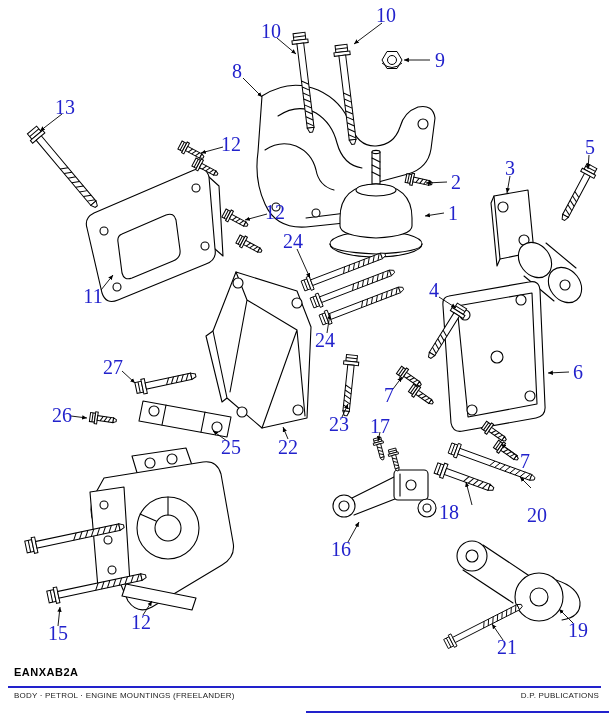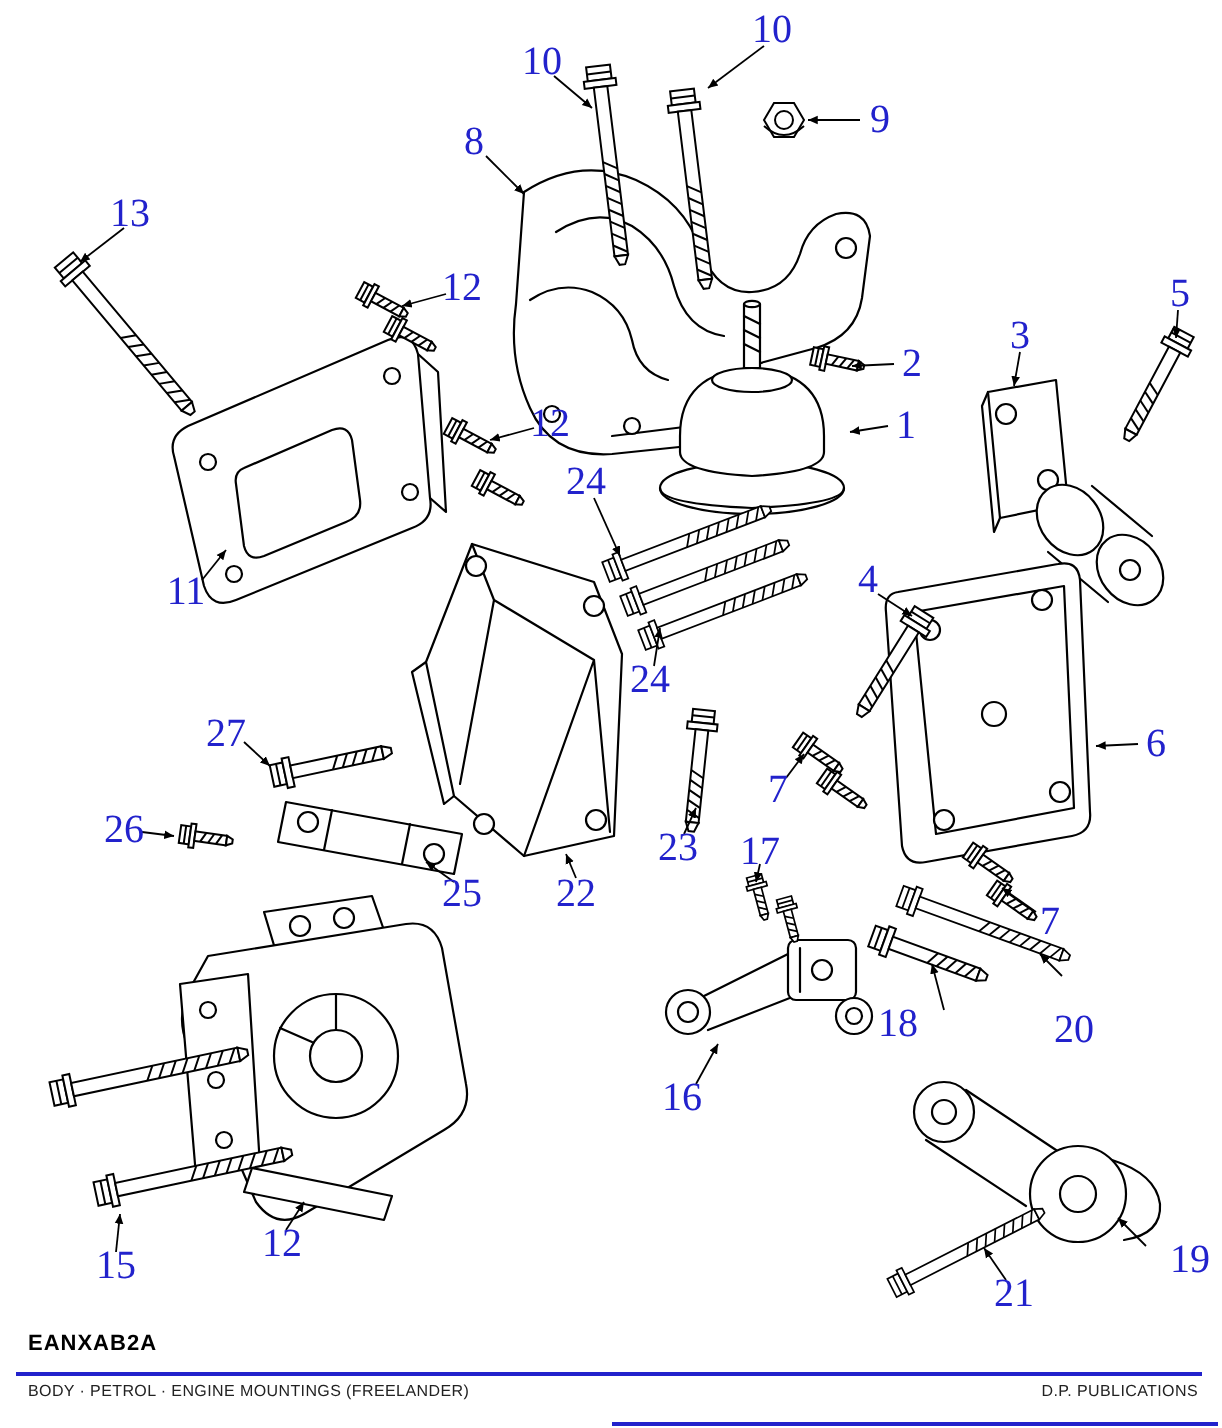--- a/index.html
+++ b/index.html
@@ -280,21 +280,21 @@
       <div class="callout" style="left: 62px; top: 415px;">26</div>
       <div class="callout" style="left: 231px; top: 447px;">25</div>
       <div class="callout" style="left: 288px; top: 447px;">22</div>
       <div class="callout" style="left: 339px; top: 424px;">23</div>
       <div class="callout" style="left: 389px; top: 395px;">7</div>
       <div class="callout" style="left: 525px; top: 461px;">7</div>
       <div class="callout" style="left: 380px; top: 426px;">17</div>
       <div class="callout" style="left: 537px; top: 515px;">20</div>
       <div class="callout" style="left: 449px; top: 512px;">18</div>
       <div class="callout" style="left: 341px; top: 549px;">16</div>
-      <div class="callout" style="left: 578px; top: 630px; margin-left: 17px;">19</div>
+      <div class="callout" style="left: 578px; top: 630px;">19</div>
       <div class="callout" style="left: 507px; top: 647px;">21</div>
       <div class="callout" style="left: 141px; top: 622px;">12</div>
       <div class="callout" style="left: 58px; top: 633px;">15</div>
     </div>
 
   <div class="footer">
     <div class="code">EANXAB2A</div>
     <div class="rule-top"></div>
     <div class="row">
       <span>BODY · PETROL · ENGINE MOUNTINGS  (FREELANDER)</span>

